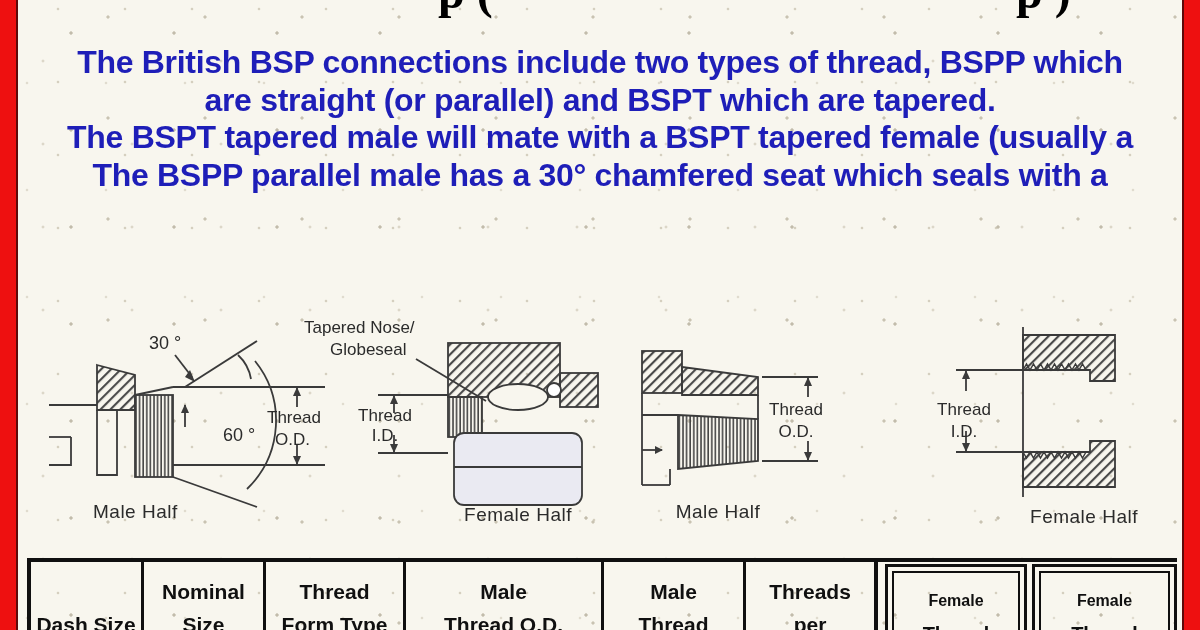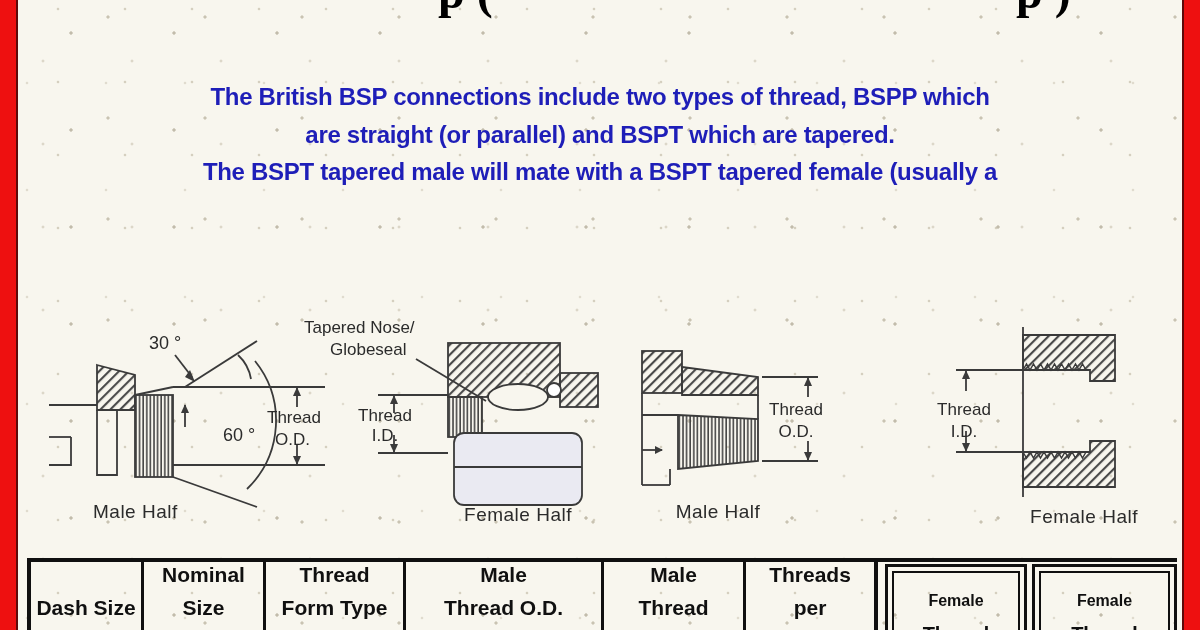--- a/index.html
+++ b/index.html
@@ -21,38 +21,38 @@
   .red-bar.right { right:0; border-left:2px solid #5f0909; }
 
   .title-frag {
     position:absolute; top:-36px; color:#000;
     font:bold 48px "Liberation Serif", serif; white-space:pre;
   }
   .title-frag.fl { left:438px; }
   .title-frag.fr { left:1016px; }
 
   .intro {
-    position:absolute; top:78px; left:25px; width:1150px;
-    text-align:center; font-weight:bold; font-size:24px; line-height:37.5px;
+    position:absolute; top:44px; left:25px; width:1150px;
+    text-align:center; font-weight:bold; font-size:32px; line-height:37.5px;
     letter-spacing:-0.3px; color:#1e1eb8;
   }
 
   .diag { position:absolute; top:315px; }
   .diag svg { display:block; }
   .d1 { left:45px; }  .d2 { left:290px; }  .d3 { left:610px; }  .d4 { left:900px; }
   .diag text { font-family:"Liberation Sans", sans-serif; fill:#2b2b2b; }
 
   .table-area { position:absolute; left:27px; top:558px; width:1150px; height:110px; color:#101010; }
   .t-topline { position:absolute; left:0; top:0; width:1150px; height:4px; background:#101010; }
   .t-flex { position:absolute; left:0; top:0; display:flex; }
   .t-main { display:flex; border:4px solid #101010; border-bottom:0; height:110px; }
   .t-cell { display:flex; flex-direction:column; align-items:center; border-right:3px solid #101010; }
   .t-cell:last-child { border-right:0; }
   .c1{width:113px;} .c2{width:122px;} .c3{width:140px;} .c4{width:198px;} .c5{width:142px;} .c6{width:128px;}
-  .t-l1 { margin-top:1px; height:33px; font-size:21px; font-weight:bold; white-space:nowrap; }
+  .t-l1 { margin-top:18px; height:33px; font-size:21px; font-weight:bold; white-space:nowrap; }
   .t-l2 { font-size:21px; font-weight:bold; white-space:nowrap; }
   .t-box { margin-top:6px; border:3px solid #101010; padding:4px 4px 0 4px; height:104px; }
   .t-box.b1 { margin-left:7px; width:142px; }
   .t-box.b2 { margin-left:5px; width:145px; }
   .t-box-in { border:2px solid #101010; height:100%; text-align:center; padding-top:3px; }
   .t-box-in .t-l1 { margin-top:16px; height:31px; font-size:16px; }
   .t-box-in .t-l2 { font-size:20px; }
 </style>
 </head>
 <body>
@@ -61,20 +61,21 @@
   <div class="red-bar left"></div>
   <div class="red-bar right"></div>
 
   <div class="title-frag fl">p (</div>
   <div class="title-frag fr">p )</div>
 
   <div class="intro">
     <div>The British BSP connections include two types of thread, BSPP which</div>
     <div>are straight (or parallel) and BSPT which are tapered.</div>
     <div>The BSPT tapered male will mate with a BSPT tapered female (usually a</div>
+    <div>The BSPP parallel male has a 30° chamfered seat which seals with a</div>
   </div>
 
   <div class="diag d1">
     <svg width="300" height="215" viewBox="0 0 300 215">
       <defs>
         <pattern id="h1" patternUnits="userSpaceOnUse" width="7" height="7" patternTransform="rotate(45)">
           <line x1="1" y1="0" x2="1" y2="7" stroke="#4a4a4a" stroke-width="2.3"></line>
         </pattern>
         <pattern id="v1" patternUnits="userSpaceOnUse" width="3.6" height="6">
           <line x1="1" y1="0" x2="1" y2="6" stroke="#3a3a3a" stroke-width="1.5"></line>

